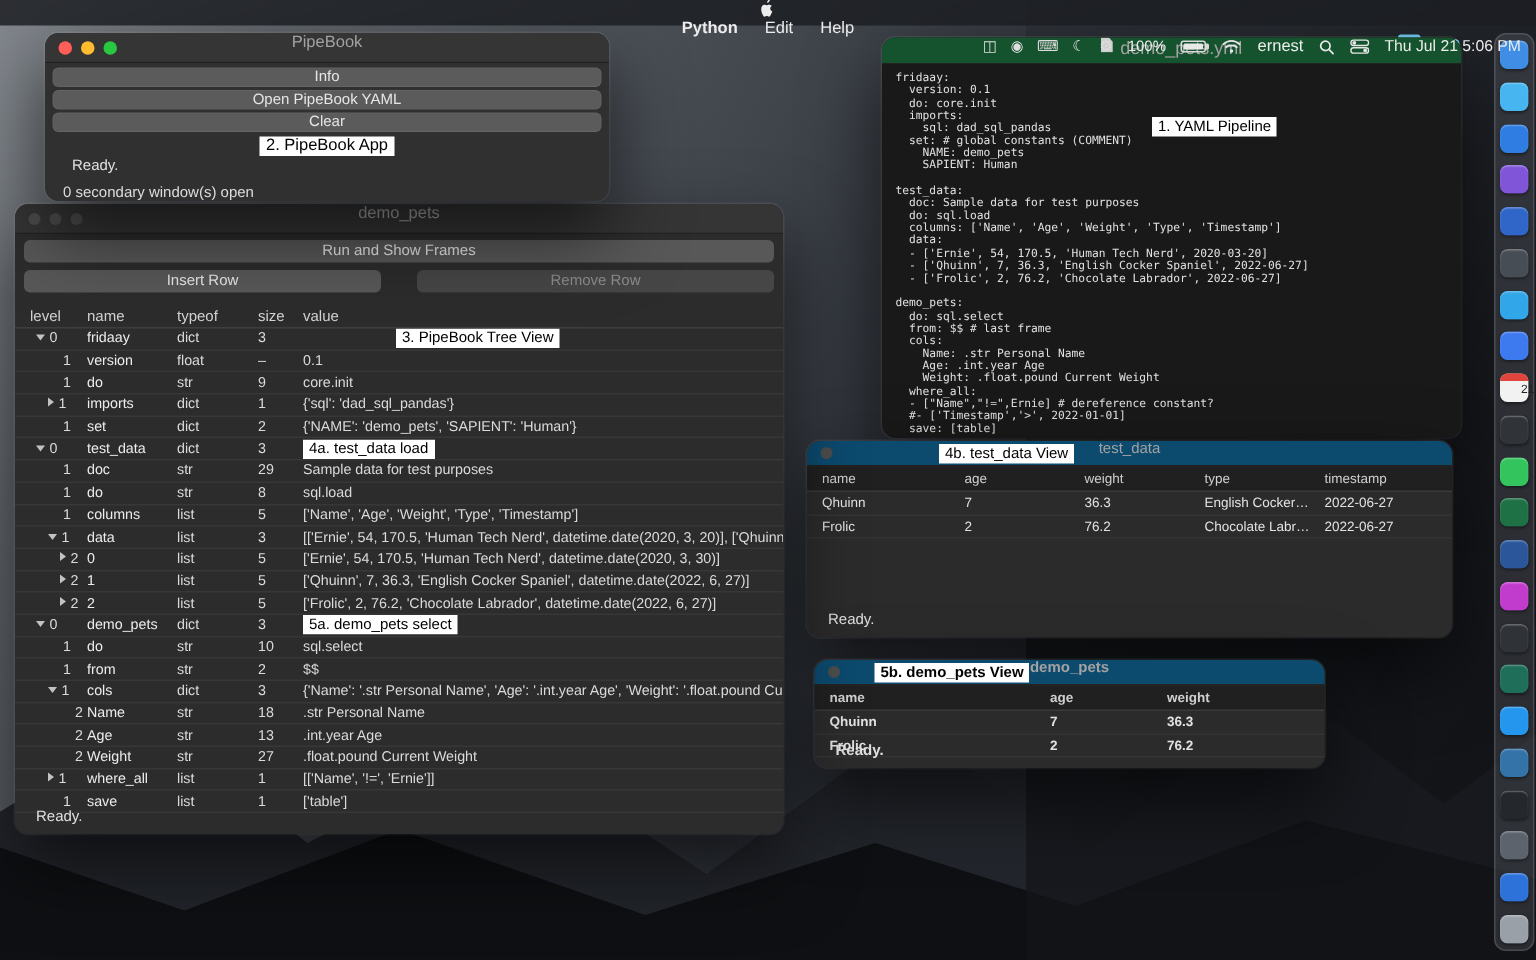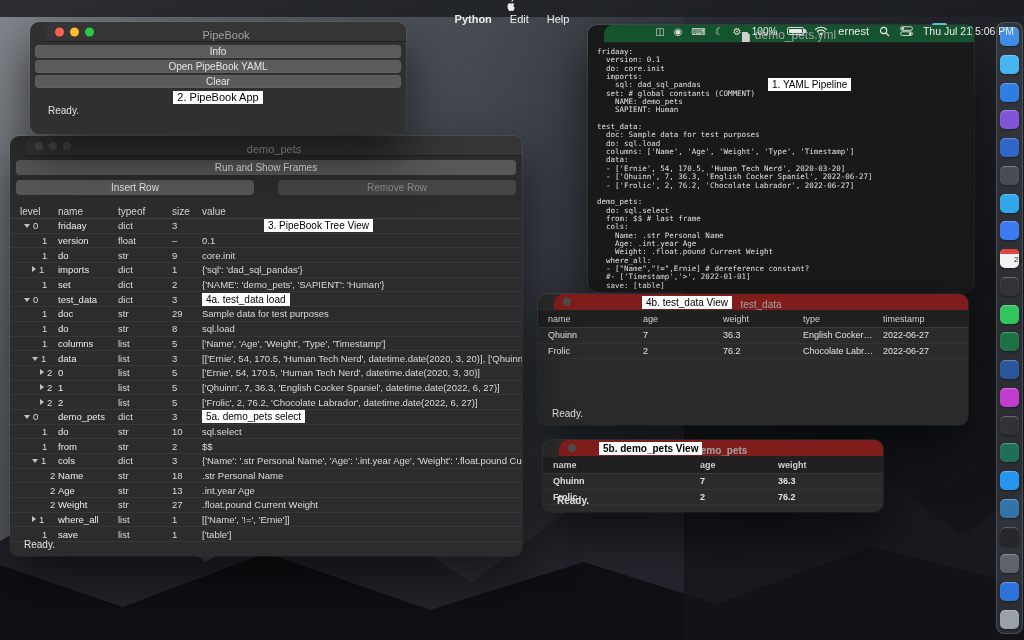--- a/index.html
+++ b/index.html
@@ -23,21 +23,21 @@
   #mb-icons{display:flex;gap:9px;}
   .mb-glyph{font-size:10px;color:#dedede;font-family:"DejaVu Sans",sans-serif;}
   .batt-label{font-size:10px;}
   .battery{position:relative;width:17px;height:8px;border:1px solid #d9d9d9;border-radius:2px;display:inline-block;}
   .battery i{position:absolute;inset:1px;background:#e8e8e8;border-radius:1px;display:block;}
   .battery::after{content:"";position:absolute;right:-3px;top:1px;width:2px;height:4px;background:#d9d9d9;border-radius:0 1px 1px 0;}
   .clock{white-space:nowrap;font-size:10.5px;}
 
   
   .window{position:absolute;border-radius:9px;box-shadow:0 22px 50px rgba(0,0,0,.6),0 0 0 1px rgba(255,255,255,.09);background:#2b2b2b;color:#e4e4e4;}
-  .titlebar{position:relative;height:20px;display:flex;align-items:flex-end;justify-content:center;font-size:11px;color:#a2a2a2;background:#353535;border-radius:9px 9px 0 0;border-bottom:1px solid #222;margin-left:16px;}
+  .titlebar{position:relative;height:20px;display:flex;align-items:flex-start;justify-content:center;font-size:11px;color:#a2a2a2;background:#353535;border-radius:9px 9px 0 0;border-bottom:1px solid #222;}
   .lights{position:absolute;left:9px;top:50%;transform:translateY(-50%);display:flex;gap:6px;}
   .light{width:9px;height:9px;border-radius:50%;}
   .light.red{background:#ff5f57;}.light.yellow{background:#febc2e;}.light.green{background:#28c840;}
   .light.dim{background:#4d4d4d;width:8px;height:8px;}
 
   .callout{display:inline-block;background:#ffffff;color:#000;font-size:10px;line-height:13px;padding:0 4px;white-space:nowrap;}
   .win-status{position:absolute;left:14px;bottom:6px;font-size:10px;color:#e0e0e0;}
 
   
   #pipebook{left:30px;top:22px;width:376px;height:112px;background:#303030;z-index:10;}
@@ -67,21 +67,21 @@
   
   #yamlwin{left:588px;top:25px;width:386px;height:267px;background:#191919;z-index:8;}
   #yamlwin .titlebar{height:18px;background:#14532d;font-size:12px;border-radius:9px 9px 0 0;}
   .doc-ico{width:8px;height:10px;background:#cfcfcf;clip-path:polygon(0 0,68% 0,100% 28%,100% 100%,0 100%);margin-right:5px;display:inline-block;}
   .yaml-pre{margin:5px 0 0 9px;font-family:"DejaVu Sans Mono",monospace;font-size:7.5px;line-height:8.35px;color:#e0e0e0;white-space:pre;}
   .yaml-callout{position:absolute;left:180px;top:53px;}
 
   
   #tdwin{left:538px;top:294px;width:430px;height:131px;background:#2b2b2b;z-index:8;}
   #dpwin{left:543px;top:440px;width:340px;height:72px;background:#2b2b2b;z-index:8;font-weight:bold;}
-  #tdwin .titlebar,#dpwin .titlebar{height:17px;font-size:10px;background:#7f1d1d;}
+  #tdwin .titlebar,#dpwin .titlebar{height:17px;font-size:10px;background:#0c4a6e;}
   .dhead{display:grid;padding-left:10px;height:17px;align-items:center;background:#202020;font-size:9px;color:#cfcfcf;border-bottom:1px solid #3a3a3a;}
   .grid5{grid-template-columns:95px 80px 80px 80px 1fr;}
   .grid3{grid-template-columns:147px 78px 1fr;}
   .drow{display:grid;padding-left:10px;height:15.5px;align-items:center;font-size:9px;color:#e2e2e2;border-bottom:1px solid #343434;}
   .dcell{white-space:nowrap;overflow:hidden;text-overflow:ellipsis;padding-right:8px;}
   .tb-callout{position:absolute;top:2px;}
   #tdwin .tb-callout{left:88px;}
   #dpwin .tb-callout{left:40px;}
 
   
@@ -196,20 +196,21 @@
       <span class="light yellow"></span>
       <span class="light green"></span>
     </div>
     <span>PipeBook</span>
   </div>
   <div class="pb-btn first">Info</div>
   <div class="pb-btn">Open PipeBook YAML</div>
   <div class="pb-btn">Clear</div>
   <span class="callout pb-callout">2. PipeBook App</span>
   <div class="pb-status">Ready.</div>
+  <div class="pb-note">0 secondary window(s) open</div>
 </div>
 
 <div class="window" id="treewin">
   <div class="titlebar">
     <div class="lights">
       <span class="light dim"></span>
       <span class="light dim"></span>
       <span class="light dim"></span>
     </div>
     <span>demo_pets</span>

